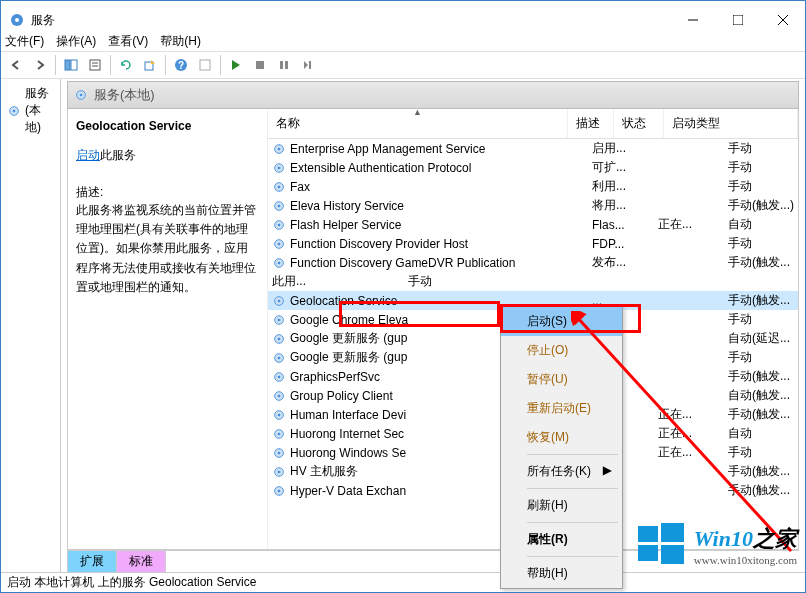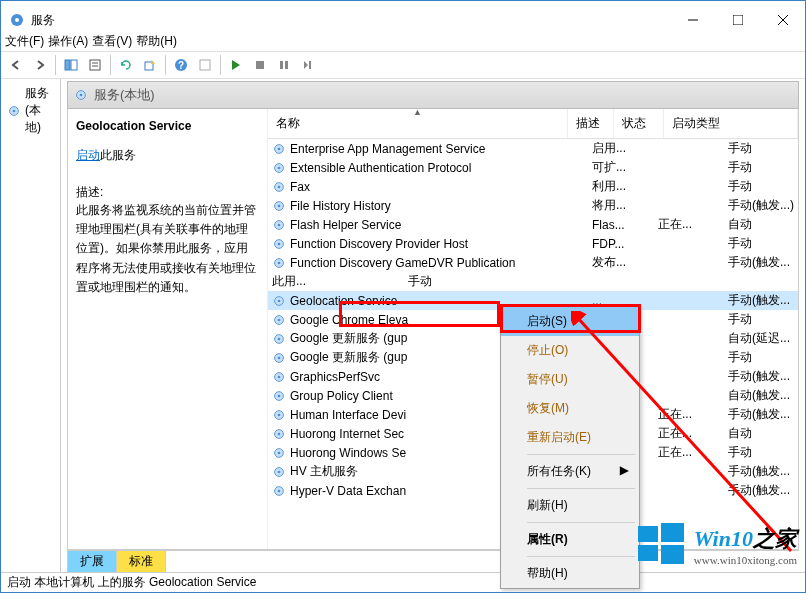--- a/index.html
+++ b/index.html
@@ -2,21 +2,21 @@
 <html><head>
 <meta charset="utf-8">
 <style>
 * { box-sizing: border-box; margin: 0; padding: 0; }
 body { font-family: "Microsoft YaHei", "Segoe UI", sans-serif; font-size: 12px; background: #fff; width: 806px; height: 593px; position: relative; overflow: hidden; border: 1px solid #3a7fc4; }
 .titlebar { height: 30px; display: flex; align-items: center; padding: 8px 0 0 8px; background: #fff; }
 .titlebar-icon { width: 16px; height: 16px; margin-right: 6px; }
 .titlebar-title { flex: 1; font-size: 12px; color: #000; }
 .titlebar-btns { display: flex; }
 .titlebar-btn { width: 45px; height: 30px; display: flex; align-items: center; justify-content: center; color: #000; }
-.menubar { height: 20px; display: flex; align-items: center; padding: 0 4px; gap: 4px; font-size: 12px; }
+.menubar { height: 20px; display: flex; align-items: center; padding: 0 4px; gap: 12px; font-size: 12px; }
 .menubar span { cursor: default; }
 .toolbar { height: 28px; display: flex; align-items: center; padding: 0 4px; border-top: 1px solid #e0e0e0; border-bottom: 1px solid #e0e0e0; gap: 2px; }
 .tool-btn { width: 22px; height: 22px; display: flex; align-items: center; justify-content: center; border: 1px solid transparent; }
 .tool-sep { width: 1px; height: 20px; background: #ccc; margin: 0 2px; }
 .main-area { display: flex; height: calc(593px - 30px - 20px - 28px - 20px - 2px); }
 .left-panel { width: 115px; border-right: 1px solid #ccc; padding: 4px 2px; }
 .left-item { display: flex; align-items: center; gap: 4px; padding: 2px 4px; font-size: 12px; }
 .right-panel { flex: 1; display: flex; flex-direction: column; }
 .right-header { background: linear-gradient(#e8e8e8, #d8d8d8); border: 1px solid #bbb; margin: 2px 6px 0 6px; padding: 4px 6px; display: flex; align-items: center; gap: 6px; font-size: 13px; color: #555; }
 .content-split { flex: 1; display: flex; margin: 0 6px; border: 1px solid #ccc; border-top: none; }
@@ -36,25 +36,25 @@
 .list-body { }
 .row { display: flex; align-items: center; height: 19px; font-size: 12px; gap: 20px; }
 .row.selected { background: #cce8ff; }
 .cell { padding: 0 4px; overflow: hidden; white-space: nowrap; text-overflow: ellipsis; }
 .cell-name { width: 300px; display: flex; align-items: center; gap: 4px; }
 .cell-desc { width: 46px; }
 .cell-status { width: 50px; }
 .cell-startup { flex: 1; }
 .svc-icon { width: 14px; height: 14px; flex-shrink: 0; }
 .tabs { height: 22px; border-top: 1px solid #ccc; display: flex; align-items: flex-end; margin: 0 6px; }
-.tab { padding: 2px 12px; border: 1px solid #ccc; border-bottom: none; margin-right: -1px; background: #fde047; font-size: 12px; cursor: default; }
+.tab { padding: 2px 12px; border: 1px solid #ccc; border-bottom: none; margin-right: -1px; background: #f0abfc; font-size: 12px; cursor: default; }
 .tab.active { background: #7dd3fc; }
 .statusbar { height: 20px; border-top: 1px solid #ccc; padding: 2px 6px; font-size: 12px; display: flex; align-items: center; }
 
-.context-menu { position: absolute; background: #f0f0f0; border: 1px solid #a0a0a0; box-shadow: 2px 2px 4px rgba(0,0,0,0.2); width: 140px; font-size: 12px; z-index: 10; }
+.context-menu { position: absolute; background: #f0f0f0; border: 1px solid #a0a0a0; box-shadow: 2px 2px 4px rgba(0,0,0,0.2); width: 123px; font-size: 12px; z-index: 10; }
 .ctx-item { padding: 6px 10px 6px 26px; display: flex; justify-content: space-between; cursor: default; }
 .ctx-item.highlight { background: #90c8f6; }
 .ctx-item.disabled { color: #a16207; }
 .ctx-sep { height: 1px; background: #d0d0d0; margin: 2px 4px 2px 26px; }
 
 .red-box { position: absolute; border: 3px solid #ff0000; pointer-events: none; z-index: 20; }
 .arrow-line { position: absolute; z-index: 21; pointer-events: none; }
 
 .watermark { position: absolute; right: 8px; bottom: 22px; display: flex; align-items: center; gap: 8px; z-index: 30; pointer-events: none; }
 .watermark-logo { width: 50px; height: 50px; }
@@ -252,21 +252,21 @@
               <div class="cell cell-desc">利用...</div>
               <div class="cell cell-status"></div>
               <div class="cell cell-startup">手动</div>
             </div>
             <div class="row">
               <div class="cell cell-name">
                 <svg class="svc-icon" viewBox="0 0 16 16">
                   <circle cx="8" cy="8" r="5" fill="#c8dff5" stroke="#4a90d9"></circle>
                   <circle cx="8" cy="8" r="1.5" fill="#4a90d9"></circle>
                 </svg>
-                <span>File History History</span>
+                <span>Eleva History Service</span>
               </div>
               <div class="cell cell-desc">将用...</div>
               <div class="cell cell-status"></div>
               <div class="cell cell-startup">手动(触发...)</div>
             </div>
             <div class="row">
               <div class="cell cell-name">
                 <svg class="svc-icon" viewBox="0 0 16 16">
                   <circle cx="8" cy="8" r="5" fill="#c8dff5" stroke="#4a90d9"></circle>
                   <circle cx="8" cy="8" r="1.5" fill="#4a90d9"></circle>
@@ -457,24 +457,24 @@
   <div class="ctx-item highlight">
       <span>启动(S)</span>
     </div>
   <div class="ctx-item disabled">
       <span>停止(O)</span>
     </div>
   <div class="ctx-item disabled">
       <span>暂停(U)</span>
     </div>
   <div class="ctx-item disabled">
+      <span>重新启动(E)</span>
+    </div>
+  <div class="ctx-item disabled">
       <span>恢复(M)</span>
-    </div>
-  <div class="ctx-item disabled">
-      <span>重新启动(E)</span>
     </div>
   <div class="ctx-sep"></div>
   <div class="ctx-item">
       <span>所有任务(K)</span>
       <span>▶</span>
     </div>
   <div class="ctx-sep"></div>
   <div class="ctx-item">
       <span>刷新(H)</span>
     </div>

